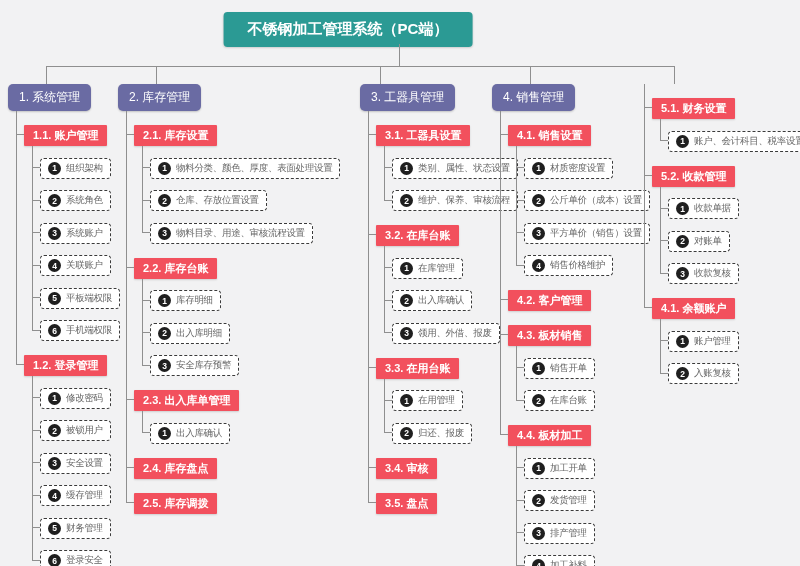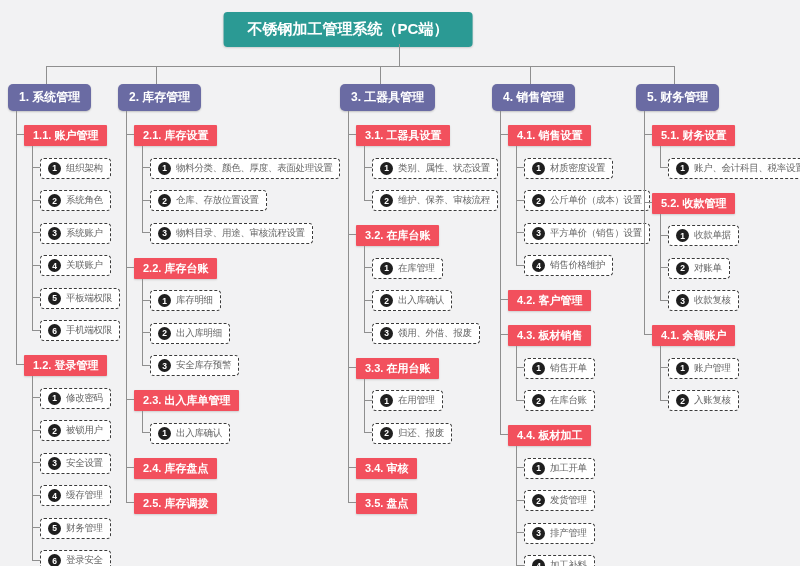--- a/index.html
+++ b/index.html
@@ -22,25 +22,25 @@
   .vline{ position:absolute; width:0; border-left:1px solid #8f8f8f; }
   .hline{ position:absolute; height:0; border-top:1px solid #8f8f8f; }
   #title-stub{ left:399px; top:44px; height:22px; }
   #top-hline{ left:46px; top:66px; width:628px; }
   .col-stub{ top:66px; height:18px; }
   #stub-0{ left:46px; } #stub-1{ left:156px; } #stub-2{ left:380px; }
   #stub-3{ left:530px; } #stub-4{ left:674px; }
 
   
   .branch{ position:absolute; top:84px; }
-  .b0{ left:8px; } .b1{ left:118px; } .b2{ left:340px; } .b3{ left:492px; } .b4{ left:636px; }
+  .b0{ left:8px; } .b1{ left:118px; } .b2{ left:360px; } .b3{ left:492px; } .b4{ left:636px; }
 
   .node{ display:inline-flex; align-items:center; white-space:nowrap; }
   .node.main{
-    background:#6a6ba3; color:#fff; font-size:12px; font-weight:bold;
+    background:#6a6ba3; color:#fff; font-size:12px; font-weight:normal;
     padding:5px 11px; border-radius:5px; box-shadow:0 1px 2px rgba(0,0,0,.2);
   }
   .node.red{
     background:#f2505d; color:#fff; font-size:11px; font-weight:bold;
     padding:3px 9px; border-radius:1px; box-shadow:0 1px 2px rgba(0,0,0,.15);
   }
   .node.leaf{
     background:#fff; border:1.5px dashed #3a3a3a; border-radius:4px;
     padding:3px 7px; color:#666; font-size:9.5px; letter-spacing:-0.3px;
   }
@@ -254,21 +254,21 @@
               <li><div class="node leaf">
                   <span class="badge">3</span>
                   <span class="leaf-text">排产管理</span>
                 </div></li>
               <li><div class="node leaf">
                   <span class="badge">4</span>
                   <span class="leaf-text">加工补料</span>
                 </div></li>
             </ul></li>
         </ul></div>
-      <div class="branch b4"><div class="node main">5. 财务管理</div><ul class="reds">
+      <div class="branch b4"><ul class="reds">
           <li><div class="node red">5.1. 财务设置</div><ul class="leaves">
               <li><div class="node leaf">
                   <span class="badge">1</span>
                   <span class="leaf-text">账户、会计科目、税率设置</span>
                 </div></li>
             </ul></li>
           <li><div class="node red">5.2. 收款管理</div><ul class="leaves">
               <li><div class="node leaf">
                   <span class="badge">1</span>
                   <span class="leaf-text">收款单据</span>

